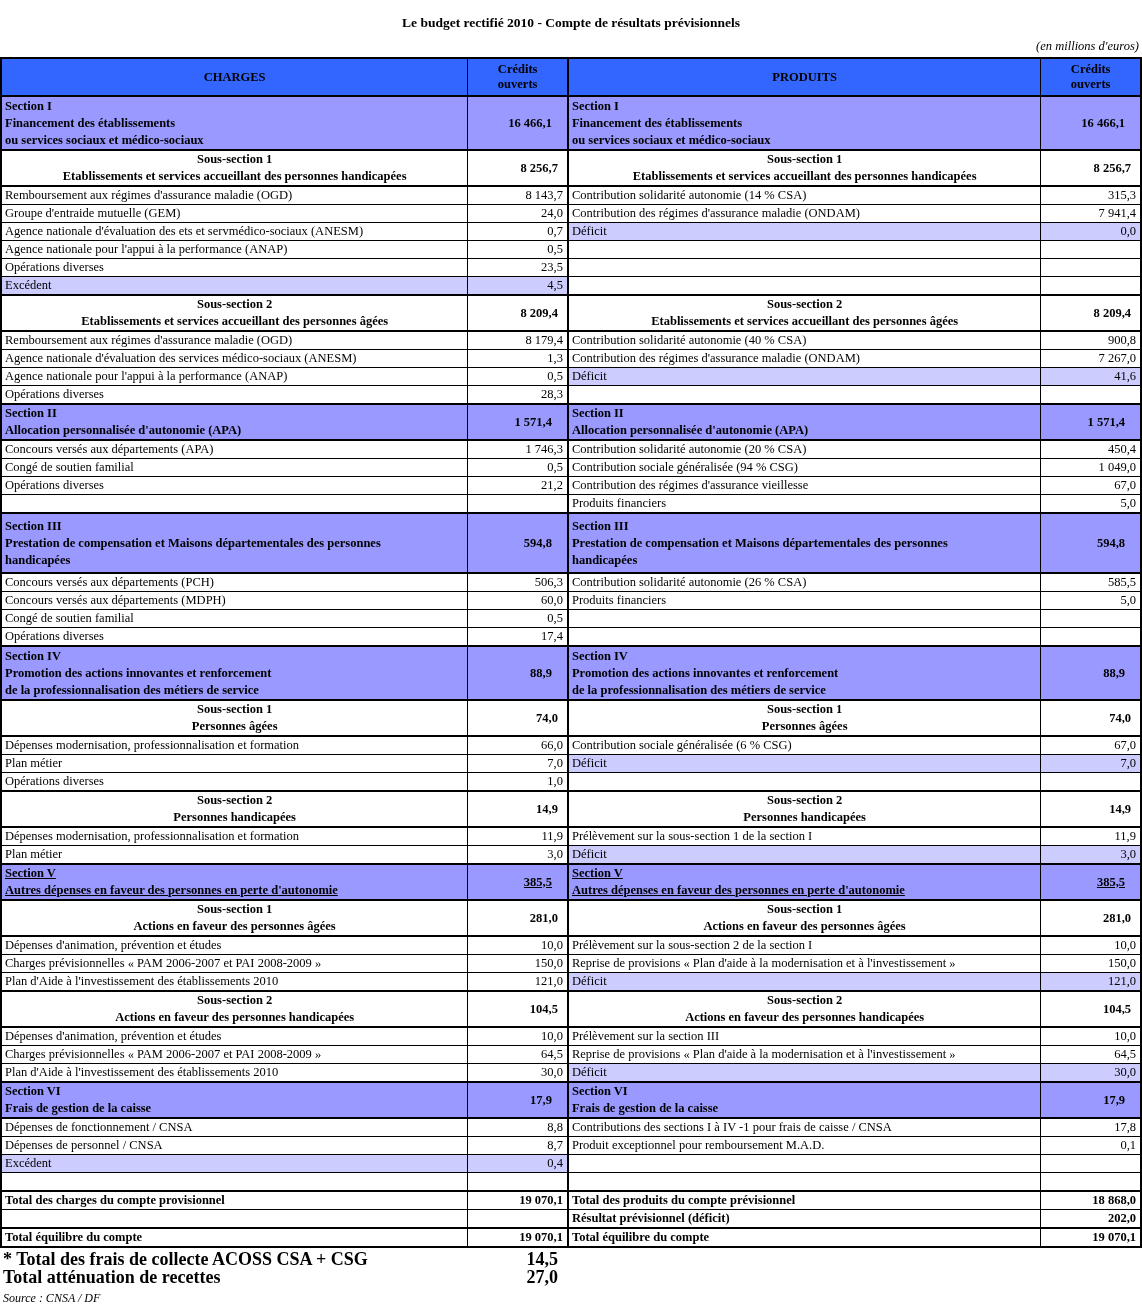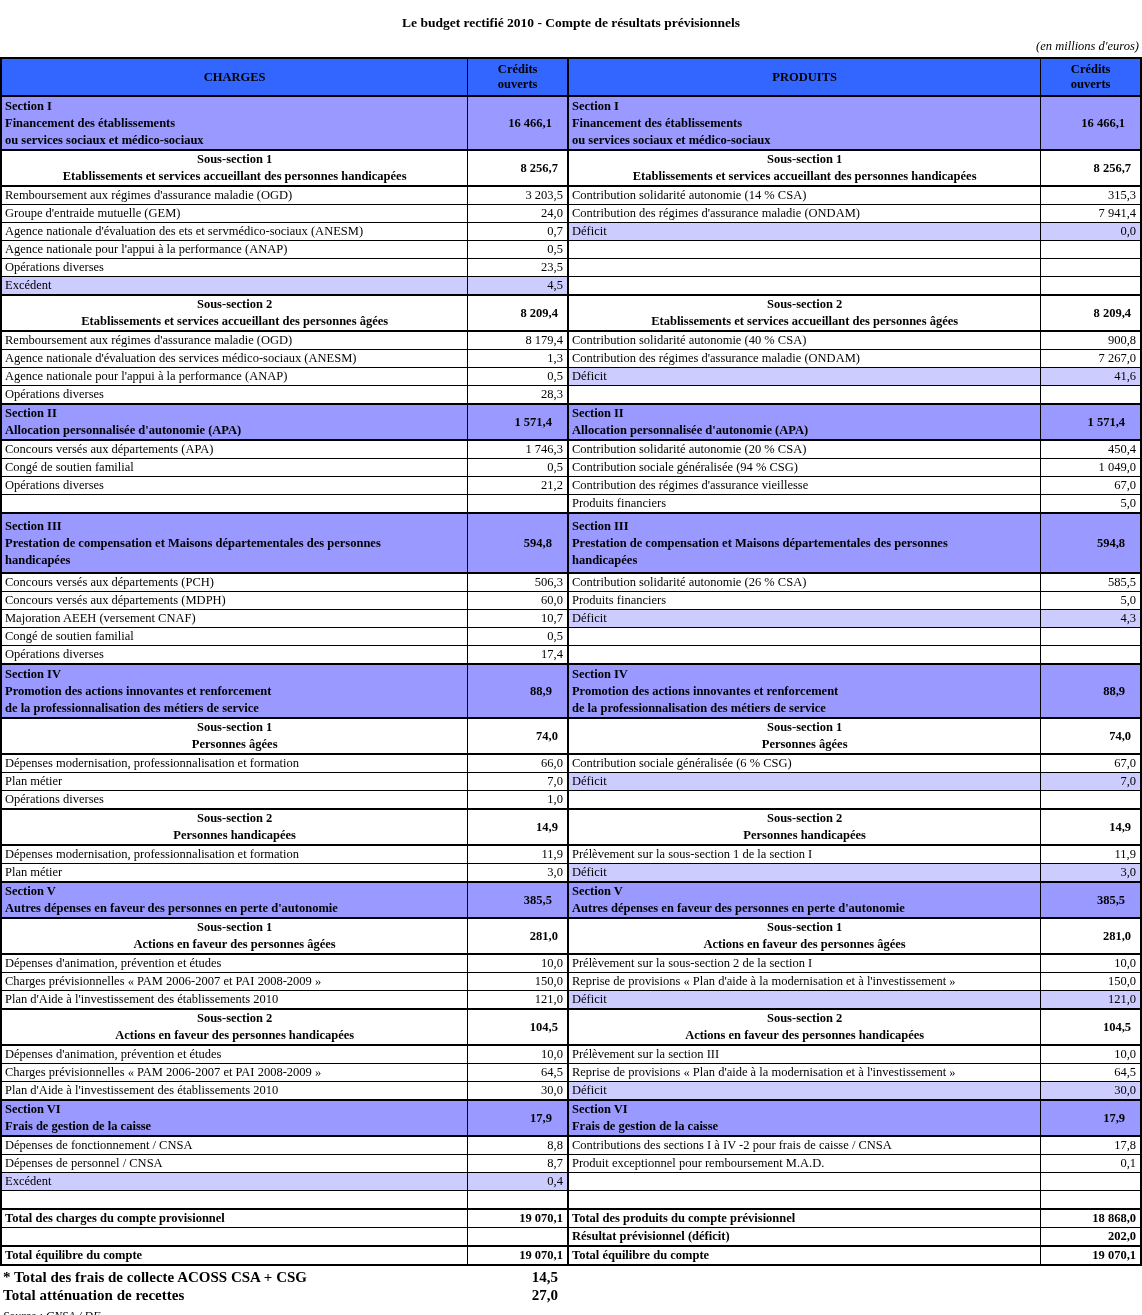--- a/index.html
+++ b/index.html
@@ -70,21 +70,21 @@
   tr.subsection td.lbl{text-align:center;}
   tr.subsection td.val{padding-right:9px;}
   tr.total td{font-weight:bold;}
   tr.total td.val{}
   tr.thick td{border-top:2px solid #000;}
   td.hl{background:var(--highlight-bg,#CCCCFF);}
   .footnotes{width:568px;padding-top:2px;}
   .footnote-row{
     display:flex;
     font-weight:bold;
-    font-size:15px;
+    font-size:18px;
     line-height:18px;
   }
   .fn-label{flex:1;padding-left:3px;}
   .fn-value{width:70px;text-align:right;padding-right:10px;}
   .source{
     font-style:italic;
     font-size:12px;
     line-height:18px;
     padding-left:3px;
     padding-top:3px;
@@ -128,21 +128,21 @@
         <tr class="subsection" style="height: 36px;">
           <td class="lbl">Sous-section 1
 Etablissements et services accueillant des personnes handicapées</td>
           <td class="val c2edge">8 256,7</td>
           <td class="lbl">Sous-section 1
 Etablissements et services accueillant des personnes handicapées</td>
           <td class="val">8 256,7</td>
         </tr>
         <tr class="item" style="height: 18px;">
           <td class="lbl">Remboursement aux régimes d'assurance maladie (OGD)</td>
-          <td class="val c2edge">3 203,5</td>
+          <td class="val c2edge">8 143,7</td>
           <td class="lbl">Contribution solidarité autonomie (14 % CSA)</td>
           <td class="val">315,3</td>
         </tr>
         <tr class="item" style="height: 18px;">
           <td class="lbl">Groupe d'entraide mutuelle (GEM)</td>
           <td class="val c2edge">24,0</td>
           <td class="lbl">Contribution des régimes d'assurance maladie (ONDAM)</td>
           <td class="val">7 941,4</td>
         </tr>
         <tr class="item" style="height: 18px;">
@@ -249,26 +249,20 @@
           <td class="lbl">Contribution solidarité autonomie (26 % CSA)</td>
           <td class="val">585,5</td>
         </tr>
         <tr class="item" style="height: 18px;">
           <td class="lbl">Concours versés aux départements (MDPH)</td>
           <td class="val c2edge">60,0</td>
           <td class="lbl">Produits financiers</td>
           <td class="val">5,0</td>
         </tr>
         <tr class="item" style="height: 18px;">
-          <td class="lbl">Majoration AEEH (versement CNAF)</td>
-          <td class="val c2edge">10,7</td>
-          <td class="lbl hl">Déficit</td>
-          <td class="val hl">4,3</td>
-        </tr>
-        <tr class="item" style="height: 18px;">
           <td class="lbl">Congé de soutien familial</td>
           <td class="val c2edge">0,5</td>
           <td class="lbl"></td>
           <td class="val"></td>
         </tr>
         <tr class="item" style="height: 18px;">
           <td class="lbl">Opérations diverses</td>
           <td class="val c2edge">17,4</td>
           <td class="lbl"></td>
           <td class="val"></td>
@@ -322,21 +316,21 @@
           <td class="val c2edge">11,9</td>
           <td class="lbl">Prélèvement sur la sous-section 1 de la section I</td>
           <td class="val">11,9</td>
         </tr>
         <tr class="item" style="height: 18px;">
           <td class="lbl">Plan métier</td>
           <td class="val c2edge">3,0</td>
           <td class="lbl hl">Déficit</td>
           <td class="val hl">3,0</td>
         </tr>
-        <tr class="section" style="height: 28px;">
+        <tr class="section" style="height: 28px; text-decoration: underline;">
           <td class="lbl">Section V
 Autres dépenses en faveur des personnes en perte d'autonomie</td>
           <td class="val c2edge">385,5</td>
           <td class="lbl">Section V
 Autres dépenses en faveur des personnes en perte d'autonomie</td>
           <td class="val">385,5</td>
         </tr>
         <tr class="subsection" style="height: 36px;">
           <td class="lbl">Sous-section 1
 Actions en faveur des personnes âgées</td>
@@ -393,21 +387,21 @@
           <td class="lbl">Section VI
 Frais de gestion de la caisse</td>
           <td class="val c2edge">17,9</td>
           <td class="lbl">Section VI
 Frais de gestion de la caisse</td>
           <td class="val">17,9</td>
         </tr>
         <tr class="item" style="height: 18px;">
           <td class="lbl">Dépenses de fonctionnement / CNSA</td>
           <td class="val c2edge">8,8</td>
-          <td class="lbl">Contributions des sections I à IV -2 pour frais de caisse / CNSA</td>
+          <td class="lbl">Contributions des sections I à IV -1 pour frais de caisse / CNSA</td>
           <td class="val">17,8</td>
         </tr>
         <tr class="item" style="height: 18px;">
           <td class="lbl">Dépenses de personnel / CNSA</td>
           <td class="val c2edge">8,7</td>
           <td class="lbl">Produit exceptionnel pour remboursement M.A.D.</td>
           <td class="val">0,1</td>
         </tr>
         <tr class="item" style="height: 18px;">
           <td class="lbl hl">Excédent</td>

